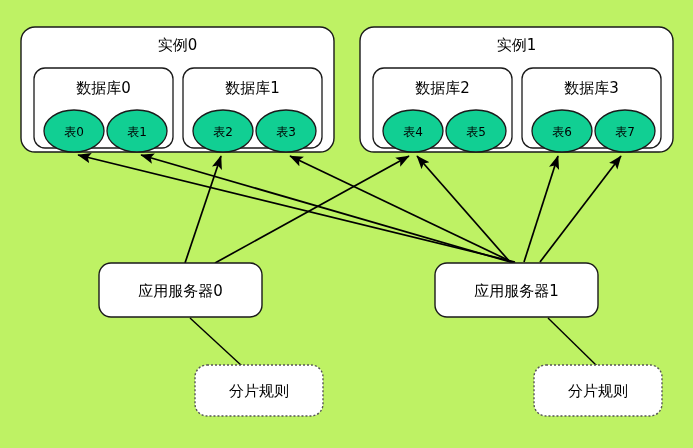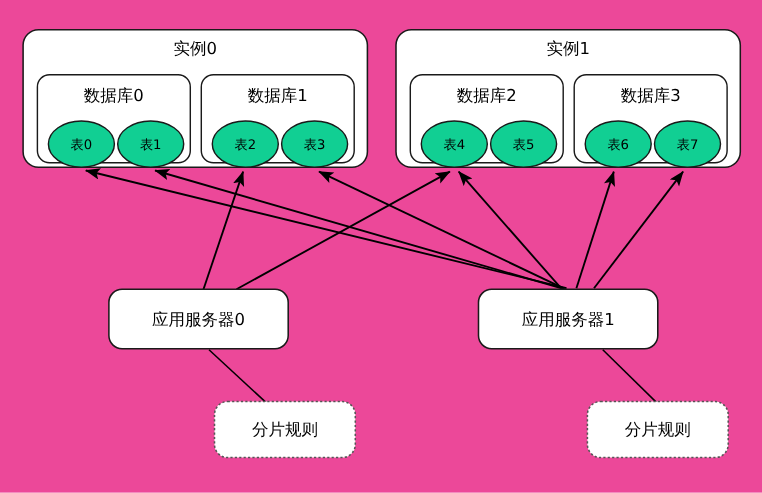--- a/index.html
+++ b/index.html
@@ -8,21 +8,21 @@
     padding: 0;
     background: #ffffff;
   }
   body {
     font-family: "DejaVu Sans", "Liberation Sans", sans-serif;
   }
   #diagram-root {
     position: relative;
     width: 693px;
     height: 448px;
-    background: #ec4899;
+    background: #bef264;
     overflow: hidden;
   }
   #diagram-svg {
     position: absolute;
     left: 0;
     top: 0;
     width: 693px;
     height: 448px;
   }
   .node-label {

